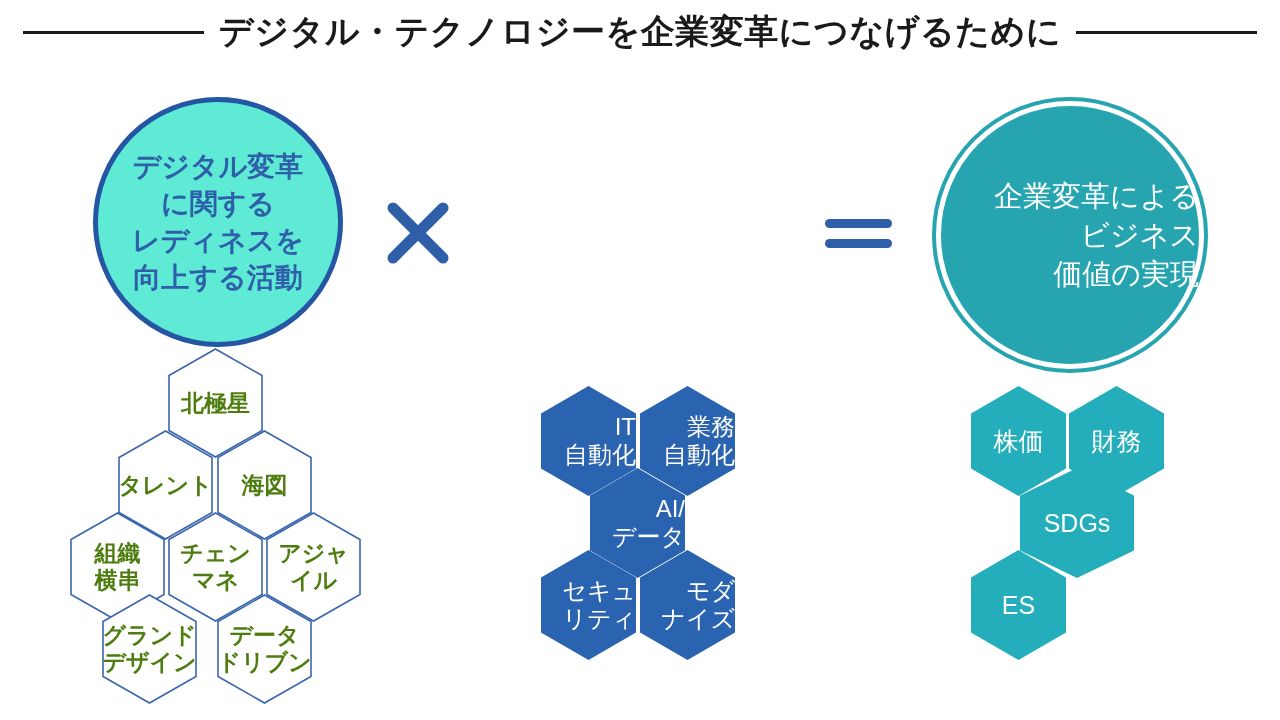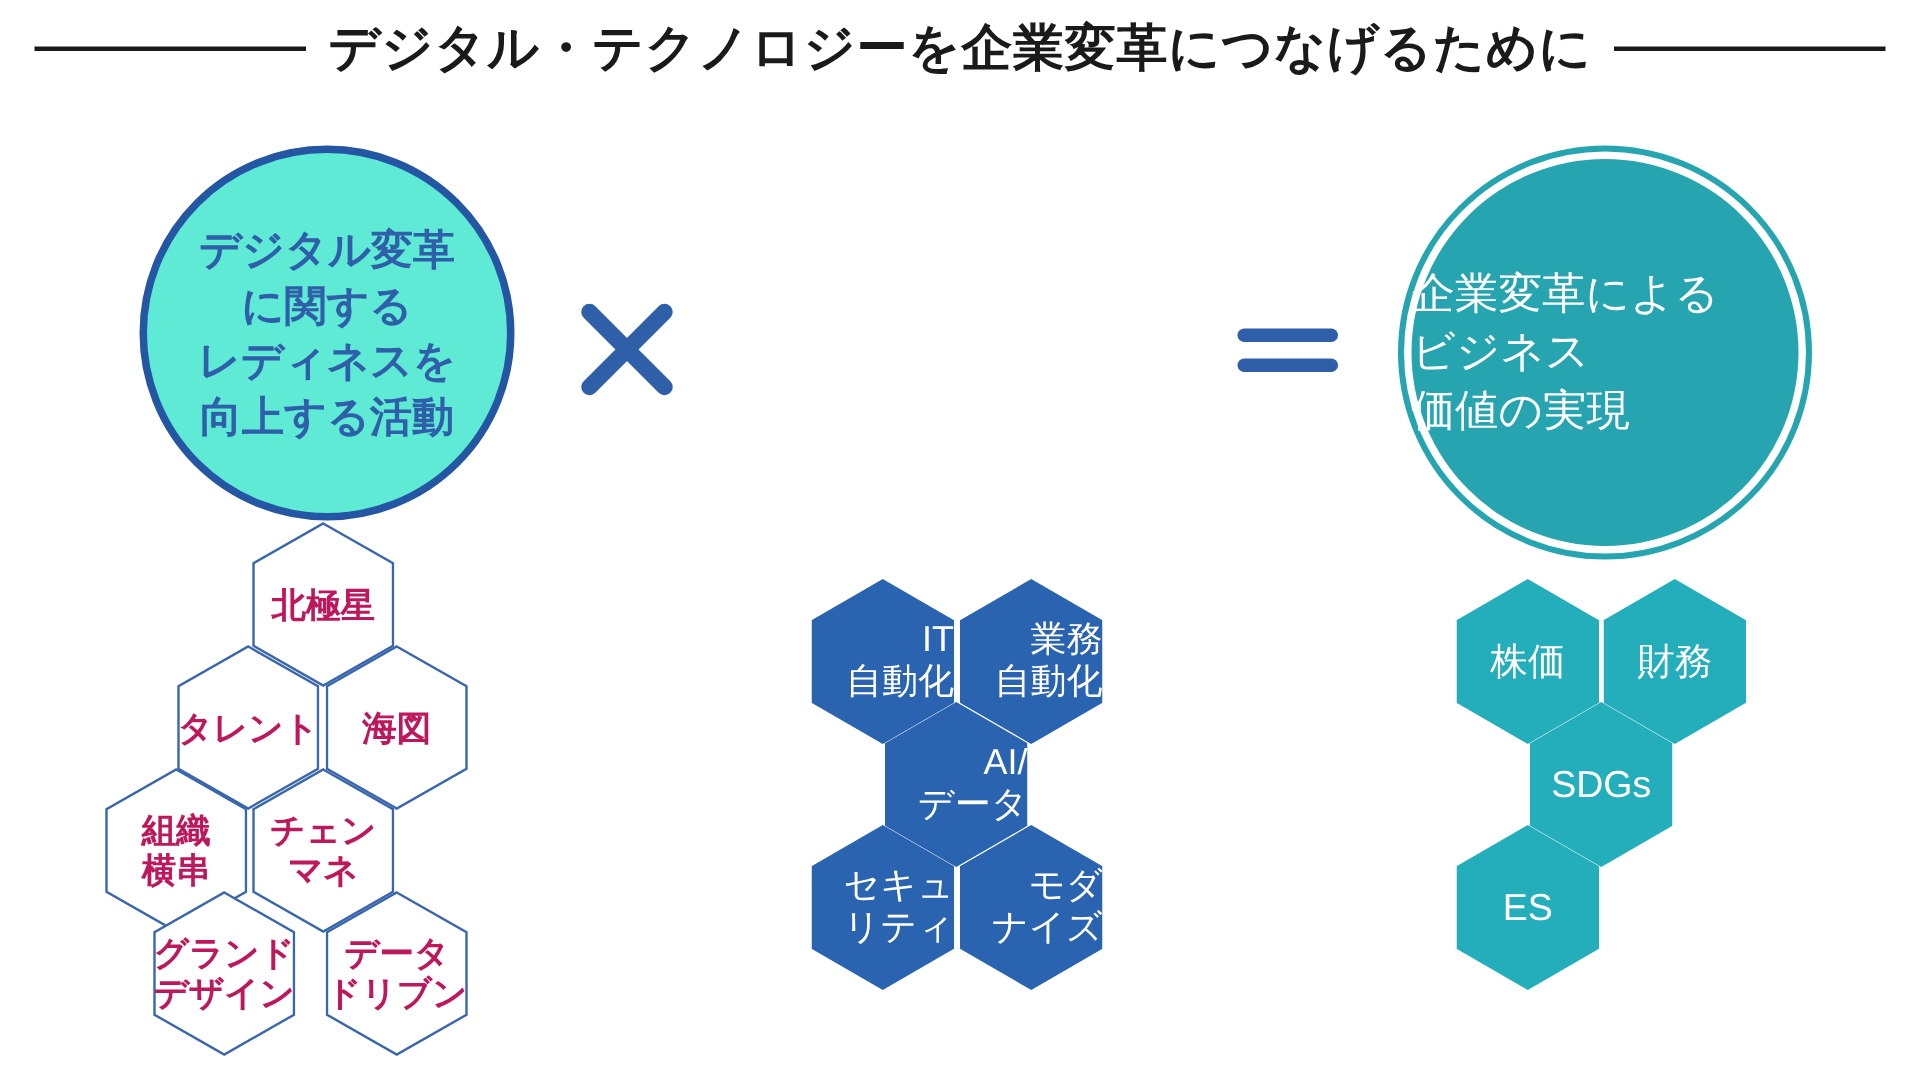--- a/index.html
+++ b/index.html
@@ -28,39 +28,39 @@
   .circle-technology{
     left:516px;top:94px;width:248px;height:248px;
     background:#2d5ea6;color:#ffffff;font-size:26px;line-height:33px;font-weight:500;
   }
   .circle-value-outer{
     position:absolute;left:932px;top:97px;width:268px;height:268px;
     border-radius:50%;border:4px solid #26a5b1;background:#ffffff;
   }
   .circle-value-inner{
     position:absolute;inset:5px;border-radius:50%;background:#26a5b1;
-    display:flex;flex-direction:column;align-items:flex-start;justify-content:center;
+    display:flex;flex-direction:column;align-items:flex-end;justify-content:center;
     text-align:center;color:#ffffff;font-size:29px;line-height:39px;font-weight:500;
   }
   
   .op-multiply{position:absolute;left:384px;top:199px;width:68px;height:68px;}
   .op-equals{position:absolute;left:825px;top:219px;width:67px;height:29px;}
   .eq-bar{position:absolute;left:0;width:67px;height:9px;border-radius:4.5px;background:#2e5fa8;}
   .eq-bar.b1{top:0;}
   .eq-bar.b2{top:20px;}
   
   .hex{position:absolute;width:95px;height:110px;}
   .hex svg{position:absolute;left:0;top:0;width:100%;height:100%;}
   .hex .label{
     position:absolute;inset:0;display:flex;flex-direction:column;
     align-items:center;justify-content:center;text-align:center;font-weight:500;
   }
   .hex .label span:empty{display:none;}
   .hex.outline polygon{fill:#ffffff;stroke:#3a66ae;stroke-width:1.6;}
-  .hex.outline .label{color:#be185d;font-size:23px;line-height:27px;font-weight:600;}
+  .hex.outline .label{color:#4d7c0f;font-size:23px;line-height:27px;font-weight:600;}
   .hex.blue polygon{fill:#2a63af;}
   .hex.blue .label{color:#ffffff;font-size:24px;line-height:28px;align-items:flex-end;}
   .hex.teal polygon{fill:#24adba;}
   .hex.teal .label{color:#ffffff;font-size:25px;line-height:29px;}
 </style>
 </head>
 <body>
 
 <div class="canvas">
 
@@ -131,20 +131,29 @@
   </div>
   <div class="hex outline" style="left:168px;top:512px;">
     <svg viewBox="0 0 95 110" preserveAspectRatio="none">
         <polygon points="47.5,1 94,27.5 94,82.5 47.5,109 1,82.5 1,27.5"></polygon>
       </svg>
     <div class="label">
         <span>チェン</span>
         <span>マネ</span>
       </div>
   </div>
+  <div class="hex outline" style="left:266px;top:512px;">
+    <svg viewBox="0 0 95 110" preserveAspectRatio="none">
+        <polygon points="47.5,1 94,27.5 94,82.5 47.5,109 1,82.5 1,27.5"></polygon>
+      </svg>
+    <div class="label">
+        <span>アジャ</span>
+        <span>イル</span>
+      </div>
+  </div>
   <div class="hex outline" style="left:102px;top:594px;">
     <svg viewBox="0 0 95 110" preserveAspectRatio="none">
         <polygon points="47.5,1 94,27.5 94,82.5 47.5,109 1,82.5 1,27.5"></polygon>
       </svg>
     <div class="label">
         <span>グランド</span>
         <span>デザイン</span>
       </div>
   </div>
   <div class="hex outline" style="left:217px;top:594px;">
@@ -212,21 +221,21 @@
       </div>
   </div>
   <div class="hex teal" style="left:1069px;top:386px;">
     <svg viewBox="0 0 95 110" preserveAspectRatio="none">
         <polygon points="47.5,0 95,27.5 95,82.5 47.5,110 0,82.5 0,27.5"></polygon>
       </svg>
     <div class="label">
         <span>財務</span>
       </div>
   </div>
-  <div class="hex teal" style="left:1020px;top:468px;">
+  <div class="hex teal" style="left:1020px;top:468px;padding-left:19px;">
     <svg viewBox="0 0 95 110" preserveAspectRatio="none">
         <polygon points="47.5,0 95,27.5 95,82.5 47.5,110 0,82.5 0,27.5"></polygon>
       </svg>
     <div class="label">
         <span>SDGs</span>
       </div>
   </div>
   <div class="hex teal" style="left:971px;top:550px;">
     <svg viewBox="0 0 95 110" preserveAspectRatio="none">
         <polygon points="47.5,0 95,27.5 95,82.5 47.5,110 0,82.5 0,27.5"></polygon>

